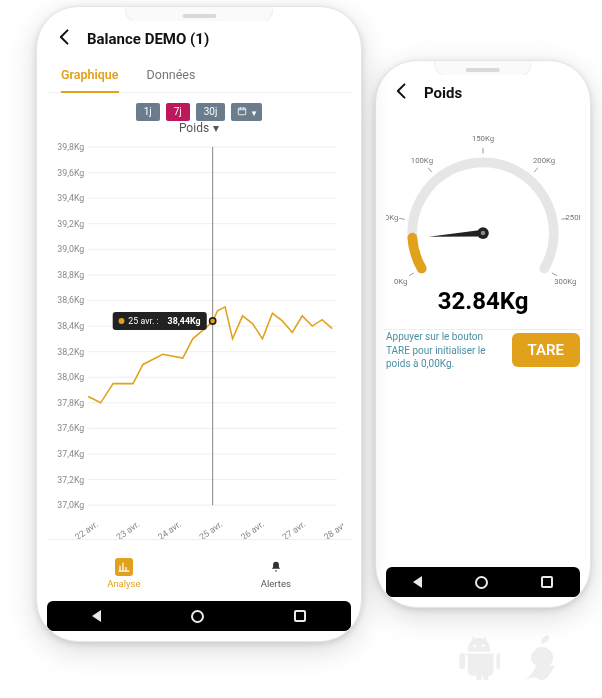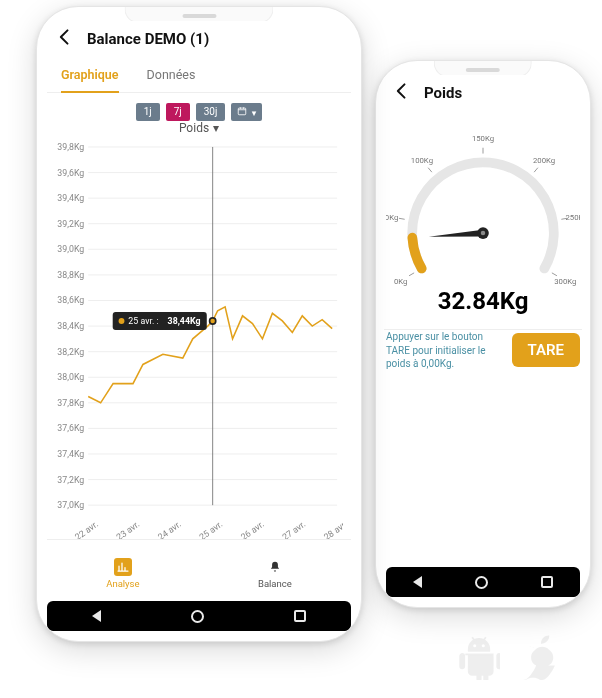--- a/index.html
+++ b/index.html
@@ -274,21 +274,21 @@
             </svg>
         </span>
         <span>Analyse</span>
       </div>
       <div class="bitem">
         <span class="icon-sq">
           <svg width="14" height="14" viewBox="0 0 24 24">
               <path d="M12 3a5 5 0 0 1 5 5v4l2 3H5l2-3V8a5 5 0 0 1 5-5zm-2 15h4a2 2 0 0 1-4 0z" fill="#333"></path>
             </svg>
         </span>
-        <span>Balance</span>
+        <span>Alertes</span>
       </div>
     </div>
   </div>
   <div class="android-nav">
     <div class="nav-tri"></div>
     <div class="nav-circ"></div>
     <div class="nav-sq"></div>
   </div>
 </div>
 

